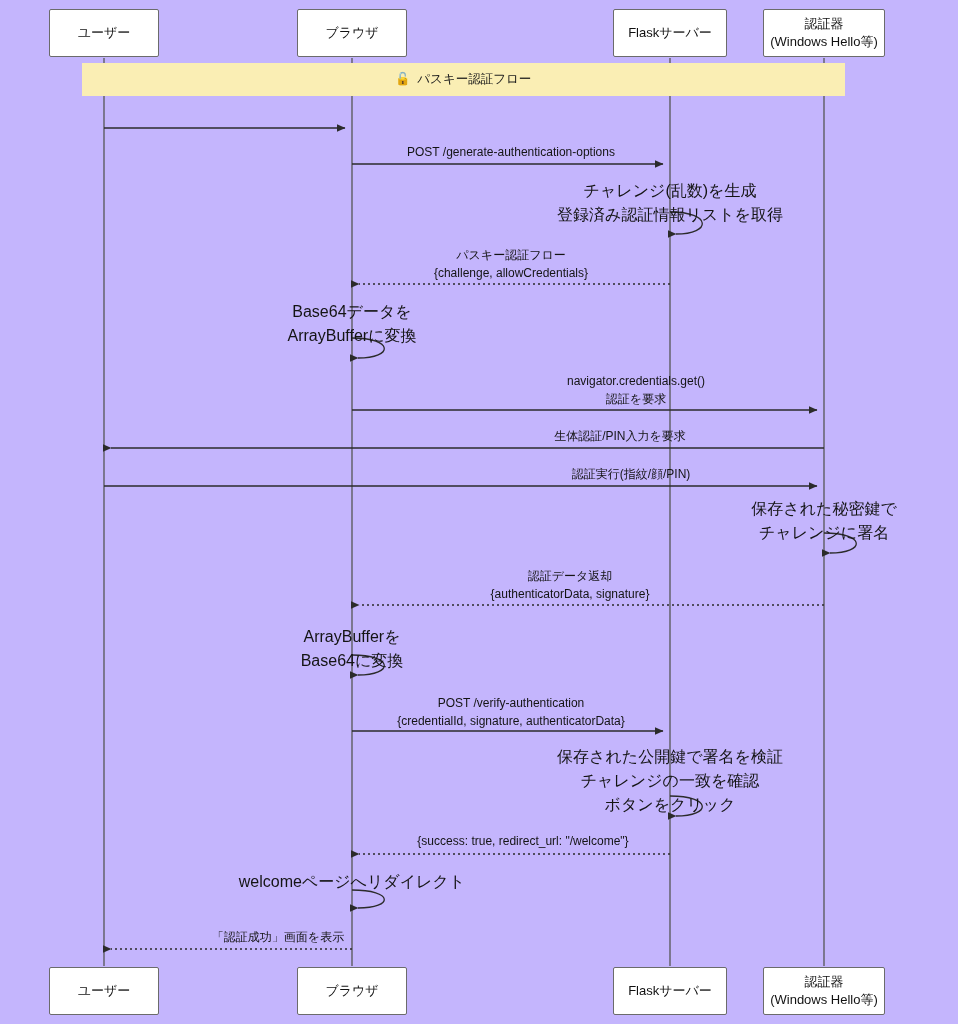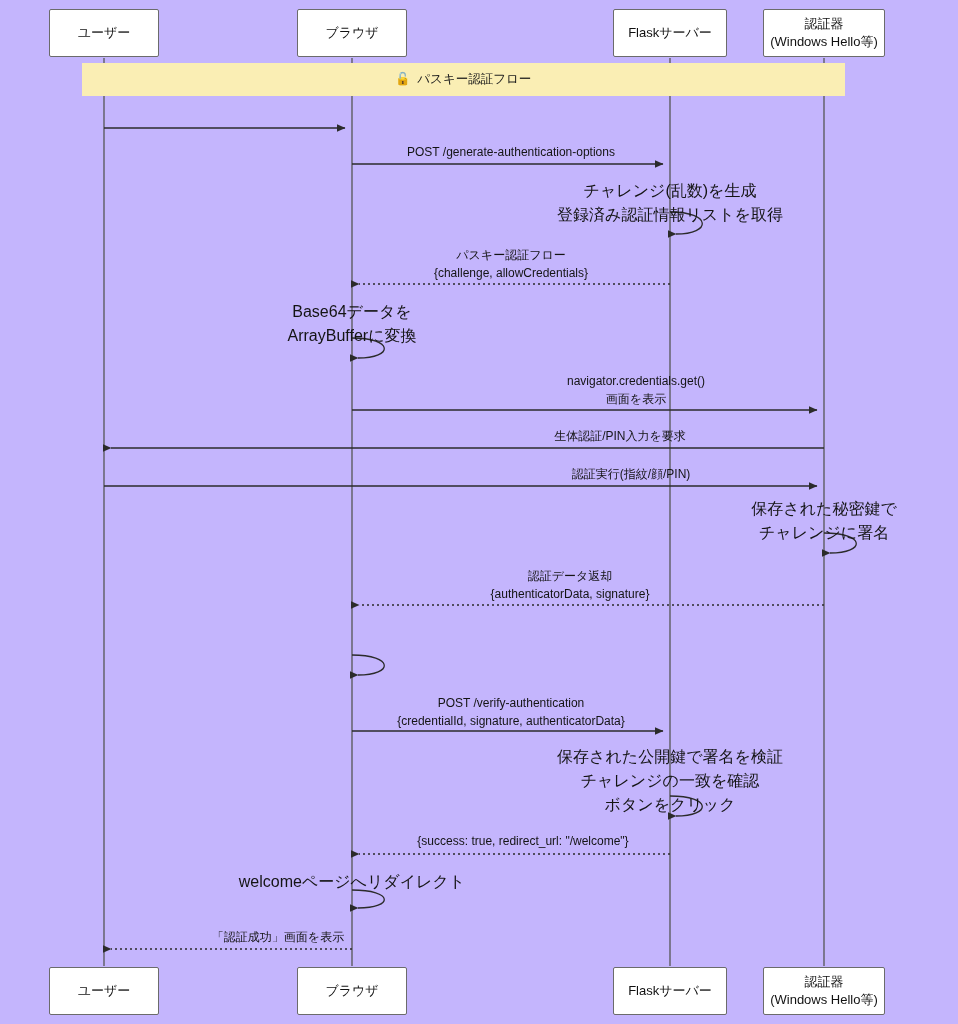--- a/index.html
+++ b/index.html
@@ -149,32 +149,34 @@
   <div class="note-label" style="left:520px; top:179px; width:300px;">チャレンジ(乱数)を生成
 登録済み認証情報リストを取得</div>
 
   <div class="msg-label" style="left:352px; top:246px; width:318px;">パスキー認証フロー
 {challenge, allowCredentials}</div>
 
   <div class="note-label" style="left:232px; top:300px; width:240px;">Base64データを
 ArrayBufferに変換</div>
 
   <div class="msg-label" style="left:404px; top:372px; width:464px;">navigator.credentials.get()
-画面を表示</div>
+認証を要求</div>
 
   <div class="msg-label" style="left:348px; top:427px; width:464px;margin-left:40px;">生体認証/PIN入力を要求</div>
 
   <div class="msg-label" style="left:352px; top:465px; width:464px;padding-left:47px;">認証実行(指紋/顔/PIN)</div>
 
   <div class="note-label" style="left:674px; top:497px; width:300px;">保存された秘密鍵で
 チャレンジに署名</div>
 
   <div class="msg-label" style="left:380px; top:567px; width:380px;">認証データ返却
 {authenticatorData, signature}</div>
 
+  <div class="note-label" style="left:232px; top:625px; width:240px;">ArrayBufferを
+Base64に変換</div>
 
   <div class="msg-label" style="left:352px; top:694px; width:318px;">POST /verify-authentication
 {credentialId, signature, authenticatorData}</div>
 
   <div class="note-label" style="left:520px; top:745px; width:300px;">保存された公開鍵で署名を検証
 チャレンジの一致を確認
 ボタンをクリック</div>
 
   <div class="msg-label" style="left:364px; top:832px; width:318px;">{success: true, redirect_url: "/welcome"}</div>
 

